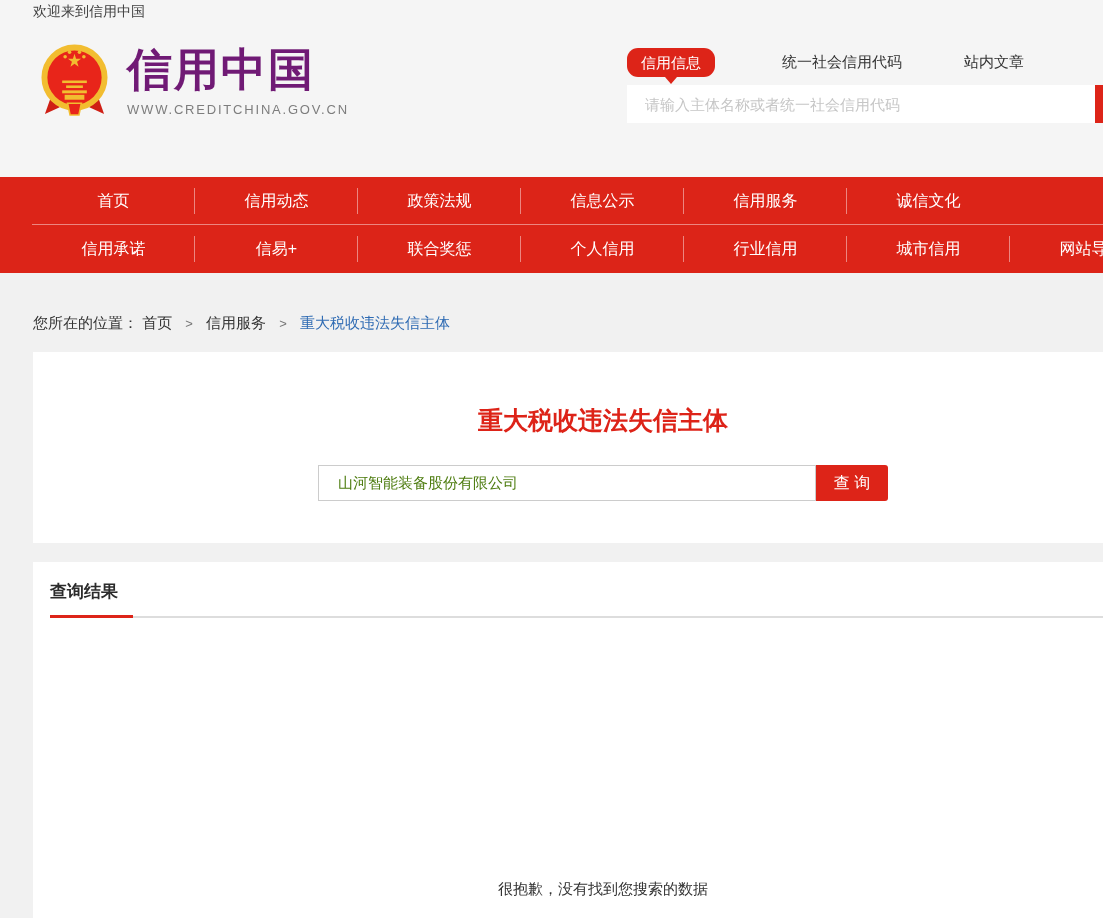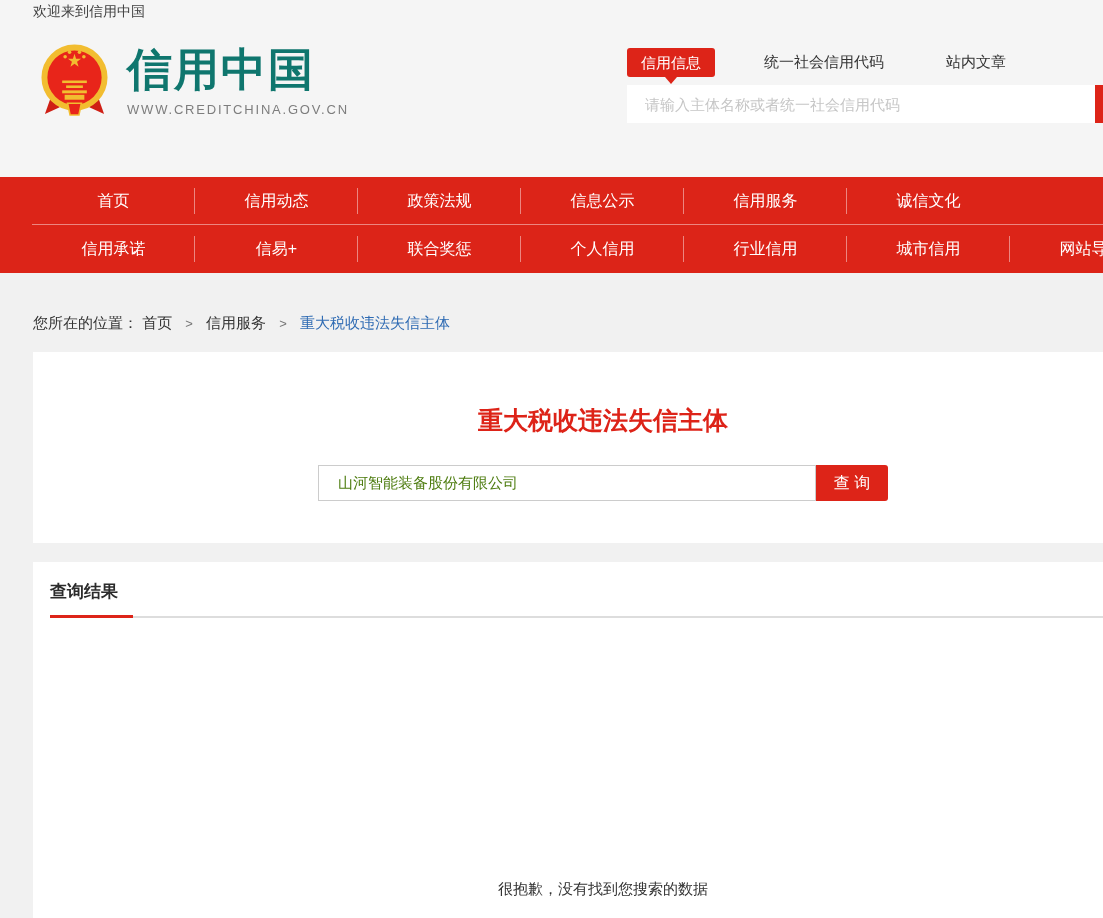--- a/index.html
+++ b/index.html
@@ -8,31 +8,31 @@
     background:#f1f1f1;
     font-family:"Liberation Sans","DejaVu Sans",sans-serif;
     color:#333;
   }
   
   .header{position:absolute;top:0;left:0;width:1103px;height:177px;background:#f5f5f5;}
   .topbar-text{position:absolute;top:3px;left:33px;font-size:14px;color:#3f3f3f;text-align:center;}
   .logo{position:absolute;top:40px;left:39px;display:flex;cursor:pointer;}
   .logo-emblem{width:71px;height:81px;flex:none;}
   .logo-text{margin-left:17px;padding-top:6px;}
-  .site-name{font-size:45px;font-weight:bold;color:#0f766e;line-height:1.05;letter-spacing:2px;}
+  .site-name{font-size:45px;font-weight:bold;color:#701a75;line-height:1.05;letter-spacing:2px;}
   .site-url{margin-top:9px;font-size:13px;color:#7d7d7d;letter-spacing:1.8px;}
   
   .search-area{position:absolute;top:48px;left:627px;width:476px;}
   .tabs{display:flex;align-items:center;height:29px;}
   .tab{font-size:15px;color:#333;cursor:pointer;white-space:nowrap;}
   .tab-active{position:relative;background:#dd2418;color:#fff;height:29px;line-height:29px;
-    padding:0 14px;border-radius:3px;}
+    padding:0 14px;border-radius:11px;}
   .tab-active::after{content:"";position:absolute;left:50%;margin-left:-6px;top:29px;
     border:6px solid transparent;border-top:7px solid #dd2418;}
-  .tab2{margin-left:49px;}
+  .tab2{margin-left:67px;}
   .tab3{margin-left:62px;}
   .hdr-input{position:absolute;top:37px;left:0;width:450px;height:38px;border:none;outline:none;
     padding:0 0 0 18px;font-size:15px;background:#fff;color:#737373;
     font-family:"Liberation Sans","DejaVu Sans",sans-serif;}
   .hdr-input::placeholder{color:#c6c6c6;}
   .hdr-search-btn{position:absolute;top:37px;left:468px;width:60px;height:38px;border:none;
     background:#dd2418;cursor:pointer;}
   
   .nav{position:absolute;top:177px;left:0;width:1103px;height:96px;background:#dc2418;overflow:hidden;}
   .nav-inner{width:1141px;margin-left:32px;}

